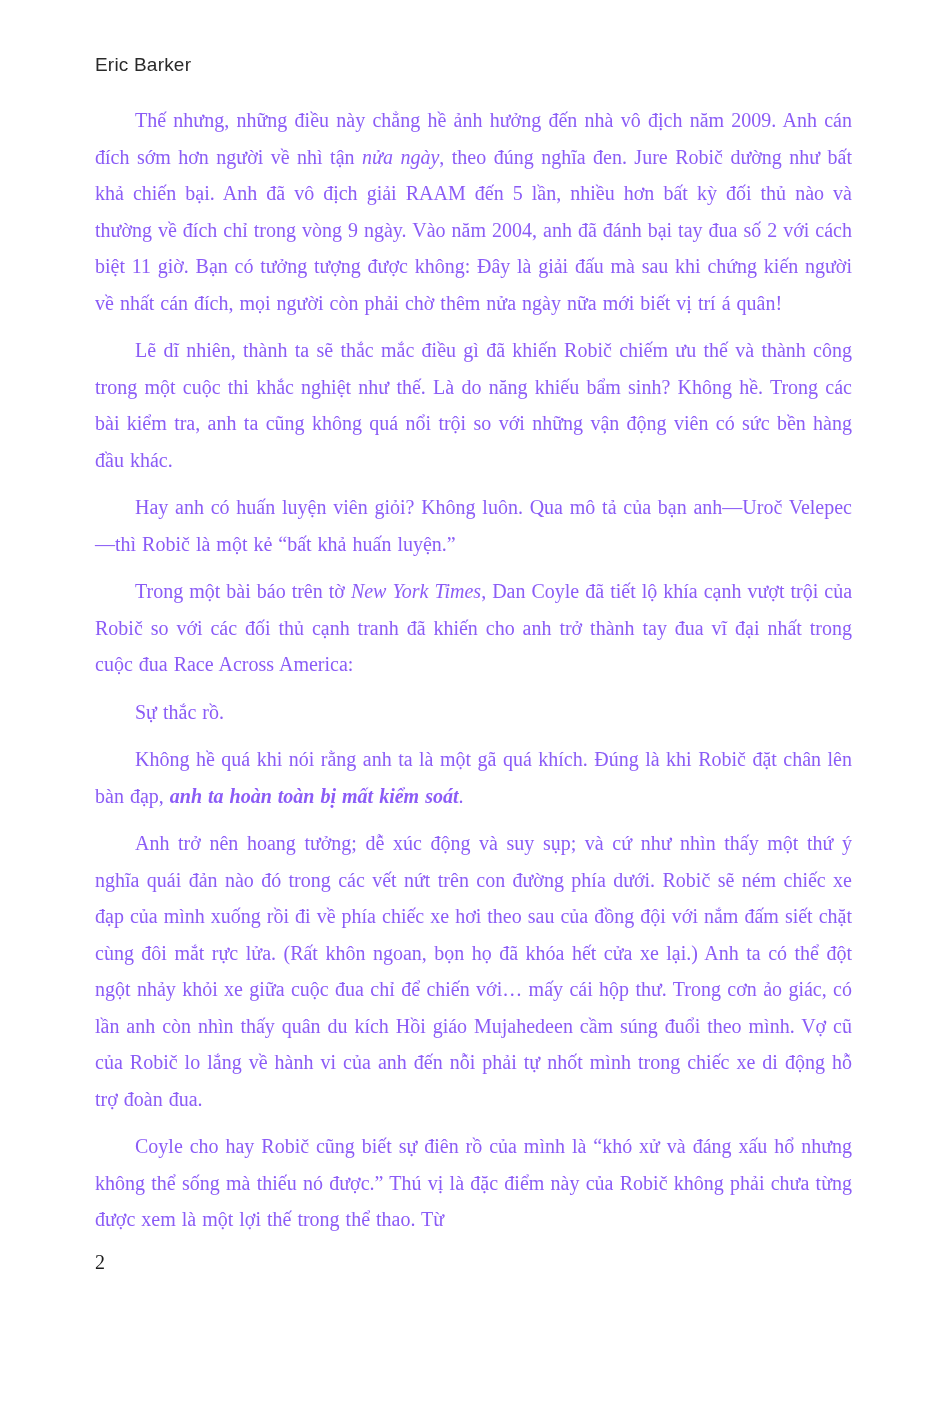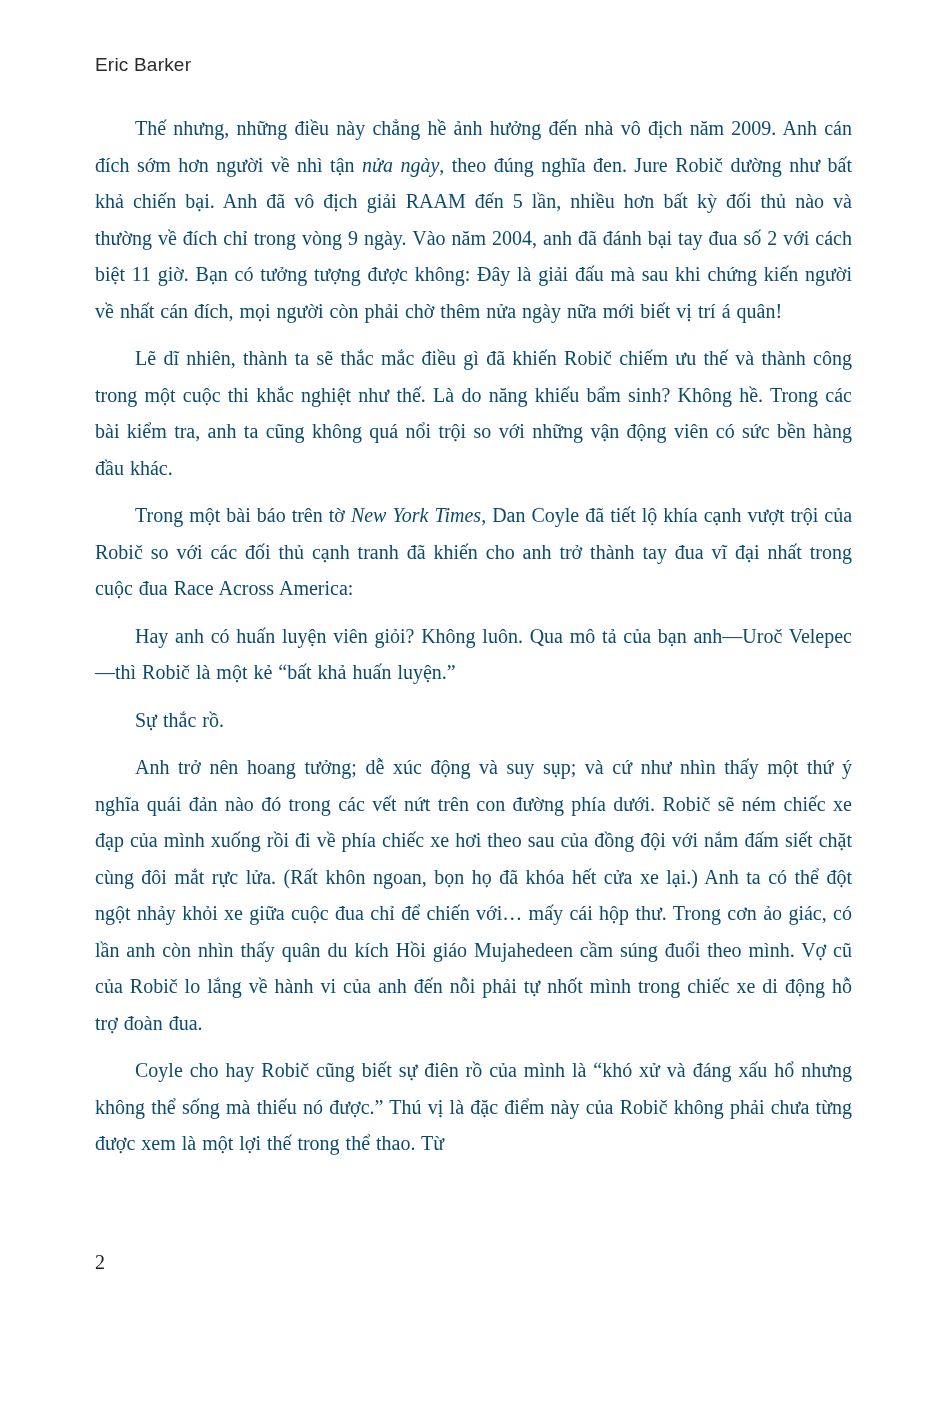--- a/index.html
+++ b/index.html
@@ -26,26 +26,26 @@
     color: #2a2a2a;
     letter-spacing: 0.2px;
   }
   .content {
     position: absolute;
     top: 102px;
     left: 95px;
     width: 757px;
   }
   .para {
-    margin: 8px 0 11px 0;
+    margin: 0 0 11px 0;
     font-size: 20px;
     line-height: 36.5px;
     text-align: justify;
     text-indent: 40px;
-    color: #0c4a6e;
+    color: #8b5cf6;
     word-spacing: 1px;
   }
   .seg-italic {
     font-style: italic;
   }
   .seg-bold-italic {
     font-style: italic;
     font-weight: 600;
   }
   .page-number {
@@ -58,21 +58,22 @@
 </style>
 </head>
 <body>
 
 <div class="page">
   <div class="running-header">Eric Barker</div>
 
   <div class="content">
       <p class="para"><span>Thế nhưng, những điều này chẳng hề ảnh hưởng đến nhà vô địch năm 2009. Anh cán đích sớm hơn người về nhì tận </span><span class="seg-italic">nửa ngày</span><span>, theo đúng nghĩa đen. Jure Robič dường như bất khả chiến bại. Anh đã vô địch giải RAAM đến 5 lần, nhiều hơn bất kỳ đối thủ nào và thường về đích chỉ trong vòng 9 ngày. Vào năm 2004, anh đã đánh bại tay đua số 2 với cách biệt 11 giờ. Bạn có tưởng tượng được không: Đây là giải đấu mà sau khi chứng kiến người về nhất cán đích, mọi người còn phải chờ thêm nửa ngày nữa mới biết vị trí á quân!</span></p>
       <p class="para"><span>Lẽ dĩ nhiên, thành ta sẽ thắc mắc điều gì đã khiến Robič chiếm ưu thế và thành công trong một cuộc thi khắc nghiệt như thế. Là do năng khiếu bẩm sinh? Không hề. Trong các bài kiểm tra, anh ta cũng không quá nổi trội so với những vận động viên có sức bền hàng đầu khác.</span></p>
+      <p class="para"><span>Hay anh có huấn luyện viên giỏi? Không luôn. Qua mô tả của bạn anh—Uroč Velepec—thì Robič là một kẻ “bất khả huấn luyện.”</span></p>
       <p class="para"><span>Trong một bài báo trên tờ </span><span class="seg-italic">New York Times</span><span>, Dan Coyle đã tiết lộ khía cạnh vượt trội của Robič so với các đối thủ cạnh tranh đã khiến cho anh trở thành tay đua vĩ đại nhất trong cuộc đua Race Across America:</span></p>
-      <p class="para"><span>Hay anh có huấn luyện viên giỏi? Không luôn. Qua mô tả của bạn anh—Uroč Velepec—thì Robič là một kẻ “bất khả huấn luyện.”</span></p>
       <p class="para"><span>Sự thắc rồ.</span></p>
+      <p class="para"><span>Không hề quá khi nói rằng anh ta là một gã quá khích. Đúng là khi Robič đặt chân lên bàn đạp, </span><span class="seg-bold-italic">anh ta hoàn toàn bị mất kiểm soát</span><span>.</span></p>
       <p class="para"><span>Anh trở nên hoang tưởng; dễ xúc động và suy sụp; và cứ như nhìn thấy một thứ ý nghĩa quái đản nào đó trong các vết nứt trên con đường phía dưới. Robič sẽ ném chiếc xe đạp của mình xuống rồi đi về phía chiếc xe hơi theo sau của đồng đội với nắm đấm siết chặt cùng đôi mắt rực lửa. (Rất khôn ngoan, bọn họ đã khóa hết cửa xe lại.) Anh ta có thể đột ngột nhảy khỏi xe giữa cuộc đua chỉ để chiến với… mấy cái hộp thư. Trong cơn ảo giác, có lần anh còn nhìn thấy quân du kích Hồi giáo Mujahedeen cầm súng đuổi theo mình. Vợ cũ của Robič lo lắng về hành vi của anh đến nỗi phải tự nhốt mình trong chiếc xe di động hỗ trợ đoàn đua.</span></p>
       <p class="para"><span>Coyle cho hay Robič cũng biết sự điên rồ của mình là “khó xử và đáng xấu hổ nhưng không thể sống mà thiếu nó được.” Thú vị là đặc điểm này của Robič không phải chưa từng được xem là một lợi thế trong thể thao. Từ</span></p>
     </div>
 
   <div class="page-number">2</div>
 </div>
 
 </body></html>

